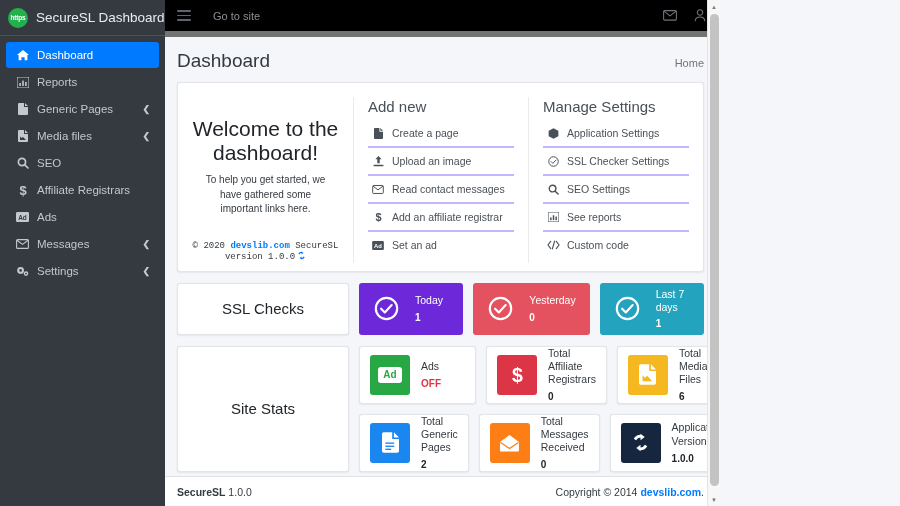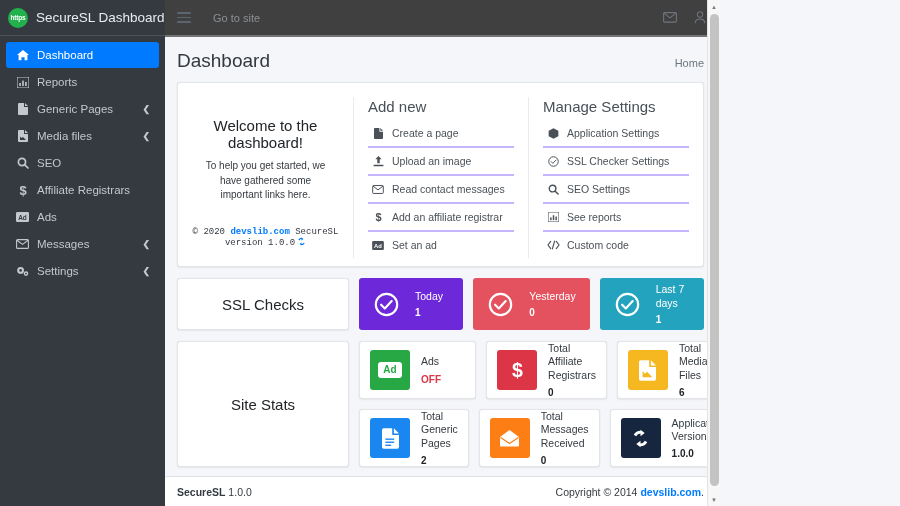--- a/index.html
+++ b/index.html
@@ -71,22 +71,22 @@
   .main {
     flex: 1 1 auto;
     height: 506px;
     background: #f4f6f9;
     display: flex; flex-direction: column;
     position: relative;
     overflow: hidden;
   }
   .topbar {
     height: 37px; flex: 0 0 37px;
-    background: #404040;
-    border-bottom: 2px solid #737373;
+    background: #000000;
+    border-bottom: 6px solid #737373;
     display: flex; align-items: center;
     padding: 0 14px 0 12px;
   }
   .hamburger { display:flex; flex-direction:column; justify-content:center; gap:3px; width:14px; cursor:pointer;}
   .hamburger span { display:block; height:1.6px; background:#5c6670; width:14px; border-radius:1px;}
   .topbar-link {
     margin-left: 22px;
     font-size: 11px; color: #8a9097;
     cursor: pointer;
   }
@@ -106,21 +106,21 @@
   .card {
     background: #fff;
     border: 1px solid #e3e6e9;
     border-radius: 3px;
     box-shadow: 0 0 1px rgba(0,0,0,.10), 0 1px 2px rgba(0,0,0,.06);
   }
   .welcome-card { display: flex; padding: 14px 0 8px 0; }
   .wcol { flex: 1 1 33.33%; padding: 0 14px; }
   .wcol + .wcol { border-left: 1px solid #e9ecef; }
   .welcome-h {
-    font-size: 15px; color: #212529; font-weight: normal;
+    font-size: 21px; color: #212529; font-weight: normal;
     text-align: center; margin: 20px 0 8px 0;
   }
   .welcome-p {
     font-size: 10px; color: #343a40; text-align: center;
     line-height: 1.45; padding: 0 6px;
   }
   .welcome-foot {
     text-align: center; font-size: 9px; color: #343a40;
     margin-top: 24px;
     font-family: Liberation Mono, monospace;

